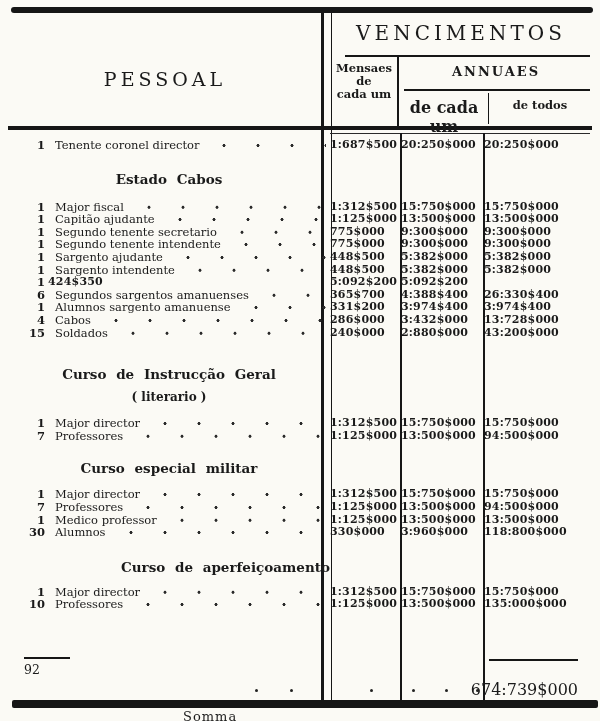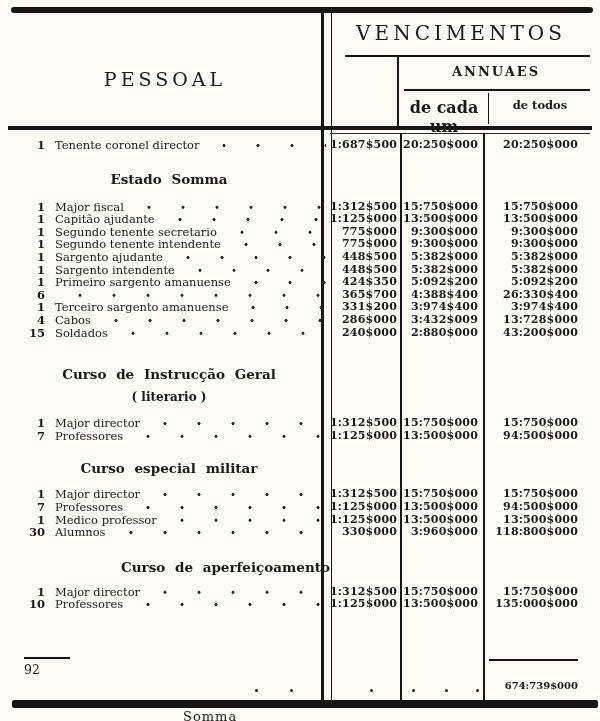--- a/index.html
+++ b/index.html
@@ -35,37 +35,37 @@
   #de-todos{left:488px;width:104px;top:98px;font-weight:bold;font-size:11.5px;}
   
   #table-body{position:absolute;left:8px;top:139px;width:584px;}
   .row{display:grid;grid-template-columns:40px 282px 71px 83px 108px;height:12.6px;line-height:12.6px;font-size:11.5px;}
   .qty{text-align:right;padding-right:3px;font-weight:bold;}
   .nm{display:flex;overflow:hidden;padding-left:7px;}
   .nm-text{white-space:nowrap;}
   .leader{flex:1;margin-left:8px;margin-right:4px;
     background-image:radial-gradient(circle,#2a2a2a 1.3px,rgba(0,0,0,0) 1.8px);
     background-size:34px 12.6px;background-repeat:repeat-x;}
-  .val{text-align:right;font-weight:bold;font-size:11px;letter-spacing:0.2px;}
+  .val{text-align:left;font-weight:bold;font-size:11px;letter-spacing:0.2px;}
   .v-m{padding-right:4px;}
   .v-ae{padding-right:6px;}
   .v-at{padding-right:14px;}
   .sec-heading{height:15px;line-height:15px;text-align:center;font-weight:bold;
     font-size:13.5px;word-spacing:5px;margin:18px 262px 12px 0;}
   .sec-subheading{height:13px;line-height:13px;text-align:center;font-weight:bold;
     font-size:12px;margin:9px 262px 13px 0;}
   .section:nth-child(2) .sec-heading{margin:20px 262px 14px 0;}
   .section:nth-child(3) .sec-heading{margin:14px 262px 11px 0;}
   .section:nth-child(4) .sec-heading{margin:28px 262px 0 0;}
   .section:nth-child(5) .sec-heading{margin:19px 262px 12px 0;}
   .section:nth-child(6) .sec-heading{margin:21px 262px 11px 0;text-align:right;}
   
   #total-count{position:absolute;left:24px;top:662px;width:36px;font-size:12.5px;}
   #somma{position:absolute;left:183px;top:709px;font-size:13px;letter-spacing:1px;}
-  #grand-total{position:absolute;left:450px;width:128px;top:680px;text-align:right;font-weight:bold;font-size:10px;}
+  #grand-total{position:absolute;left:450px;width:128px;top:680px;text-align:right;font-weight:normal;font-size:16px;}
   .sdot{position:absolute;top:689px;width:3px;height:3px;border-radius:50%;background:#222;}
 </style>
 </head>
 <body>
 
 <div class="page">
 
   <div class="rule" id="rule-top"></div>
   <div class="rule" id="vline-main"></div>
   <div class="rule" id="rule-vencimentos"></div>
@@ -75,20 +75,25 @@
   <div class="rule" id="rule-header-bottom"></div>
   <div class="rule" id="rule-header-bottom2"></div>
   <div class="rule" id="vline-a"></div>
   <div class="rule" id="vline-b"></div>
   <div class="rule" id="rule-count"></div>
   <div class="rule" id="rule-total"></div>
   <div class="rule" id="rule-bottom"></div>
 
   <div class="hdr" id="pessoal">PESSOAL</div>
   <div class="hdr" id="vencimentos">VENCIMENTOS</div>
+  <div class="hdr" id="mensaes">
+    <div>Mensaes</div>
+    <div>de</div>
+    <div>cada um</div>
+  </div>
   <div class="hdr" id="annuaes">ANNUAES</div>
   <div class="hdr" id="de-cada-um">de cada um</div>
   <div class="hdr" id="de-todos">de todos</div>
 
   <div id="table-body">
   <div class="section">
 
     <div class="rows">
   <div class="row">
     <span class="qty">1</span>
@@ -97,21 +102,21 @@
               <span class="leader"></span>
             </span>
     <span class="val v-m">1:687$500</span>
     <span class="val v-ae">20:250$000</span>
     <span class="val v-at">20:250$000</span>
   </div>
 </div>
   </div>
 
   <div class="section">
-    <div class="sec-heading">Estado Somma</div>
+    <div class="sec-heading">Estado Cabos</div>
 
     <div class="rows">
   <div class="row">
     <span class="qty">1</span>
     <span class="nm">
               <span class="nm-text">Major fiscal</span>
               <span class="leader"></span>
             </span>
     <span class="val v-m">1:312$500</span>
     <span class="val v-ae">15:750$000</span>
@@ -173,58 +178,55 @@
               <span class="nm-text">Sargento intendente</span>
               <span class="leader"></span>
             </span>
     <span class="val v-m">448$500</span>
     <span class="val v-ae">5:382$000</span>
     <span class="val v-at">5:382$000</span>
   </div>
 
   <div class="row">
     <span class="qty">1</span>
-    <span class="nm">
-              <span class="nm-text">Primeiro sargento amanuense</span>
-              <span class="leader"></span>
-            </span>
     <span class="val v-m">424$350</span>
     <span class="val v-ae">5:092$200</span>
     <span class="val v-at">5:092$200</span>
   </div>
 
   <div class="row">
     <span class="qty">6</span>
     <span class="nm">
+              <span class="nm-text">Segundos sargentos amanuenses</span>
               <span class="leader"></span>
             </span>
     <span class="val v-m">365$700</span>
     <span class="val v-ae">4:388$400</span>
     <span class="val v-at">26:330$400</span>
   </div>
 
   <div class="row">
     <span class="qty">1</span>
     <span class="nm">
-              <span class="nm-text">Terceiro sargento amanuense</span>
+              <span class="nm-text">Alumnos sargento amanuense</span>
               <span class="leader"></span>
             </span>
     <span class="val v-m">331$200</span>
     <span class="val v-ae">3:974$400</span>
     <span class="val v-at">3:974$400</span>
   </div>
 
   <div class="row">
     <span class="qty">4</span>
     <span class="nm">
               <span class="nm-text">Cabos</span>
               <span class="leader"></span>
             </span>
     <span class="val v-m">286$000</span>
-    <span class="val v-ae">3:432$009</span>
+    <span class="val v-ae">3:432$000</span>
     <span class="val v-at">13:728$000</span>
   </div>
 
   <div class="row">
     <span class="qty">15</span>
     <span class="nm">
               <span class="nm-text">Soldados</span>
               <span class="leader"></span>
             </span>
     <span class="val v-m">240$000</span>

